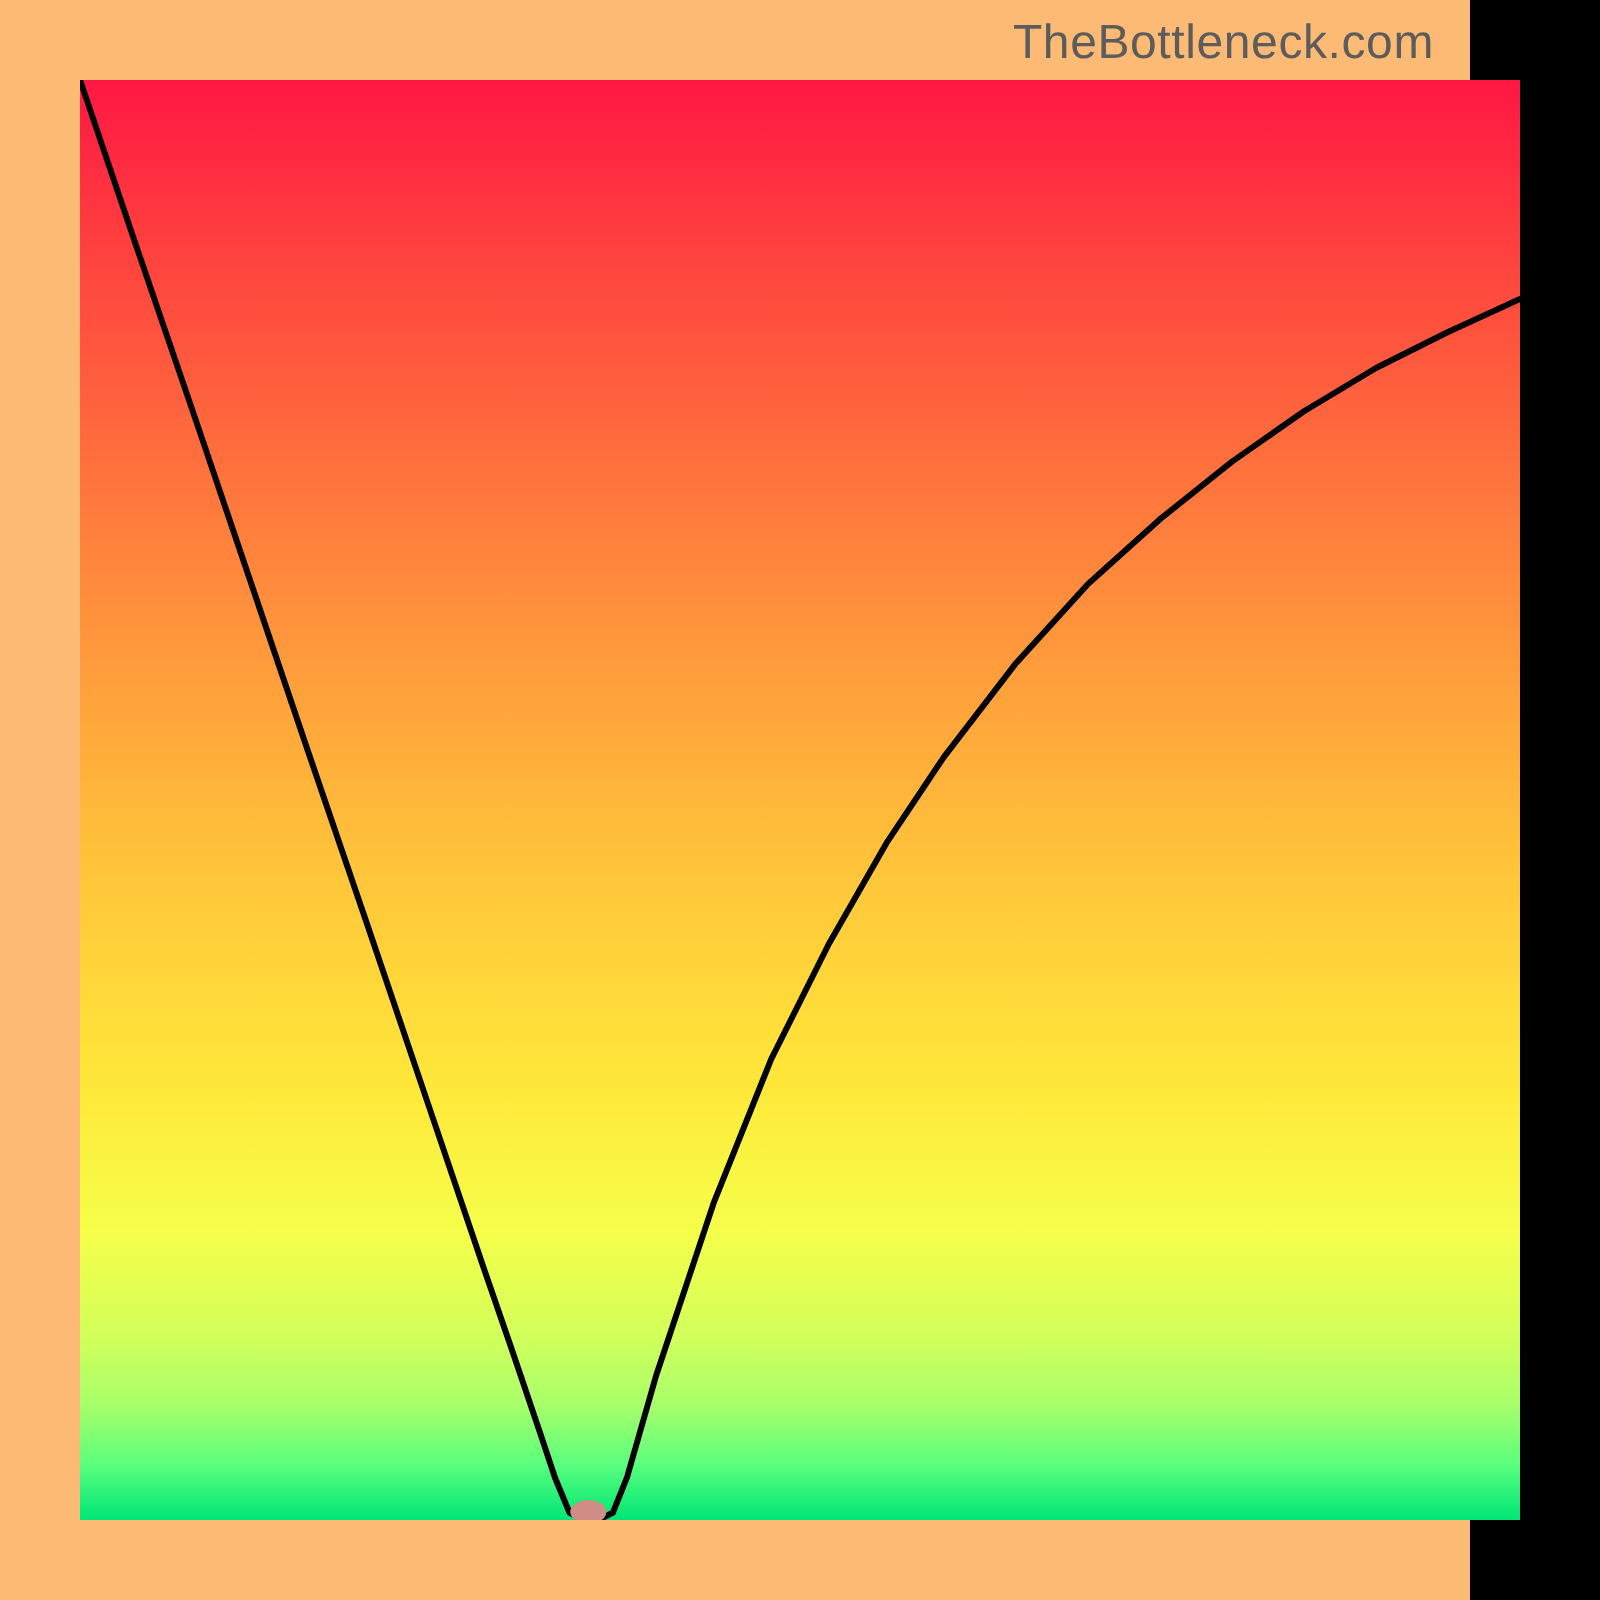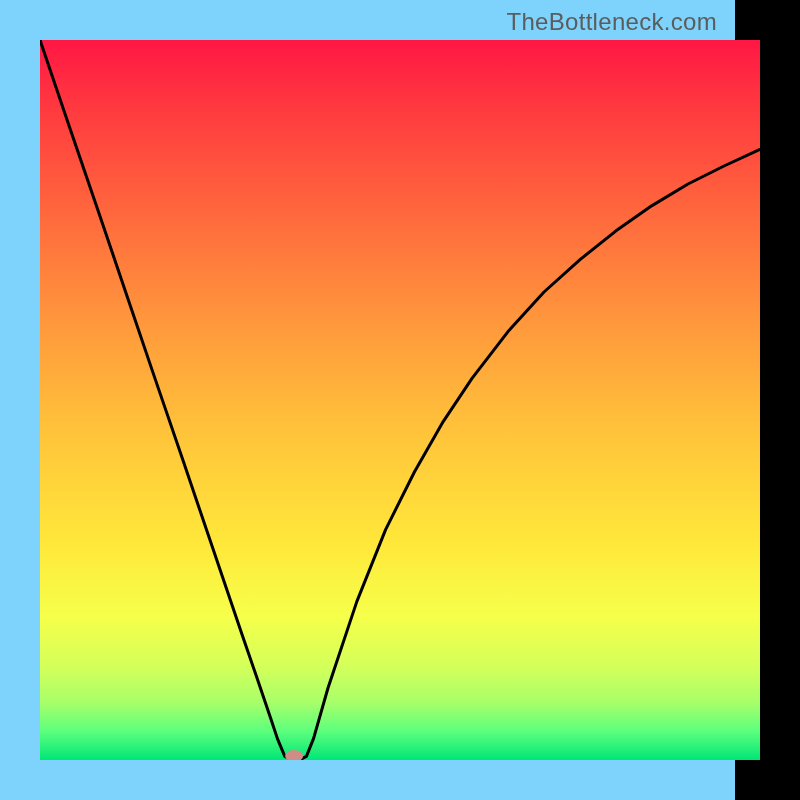--- a/index.html
+++ b/index.html
@@ -10,21 +10,21 @@
     background: #000;
     overflow: hidden;
     font-family: Arial, Helvetica, sans-serif;
   }
   .frame {
     position: absolute;
     left: 0;
     top: 0;
     width: 735px;
     height: 800px;
-    background: #7dd3fc;
+    background: #fdba74;
   }
   .plot {
     position: absolute;
     left: 40px;
     top: 40px;
     width: 720px;
     height: 720px;
   }
   .watermark {
     position: absolute;

